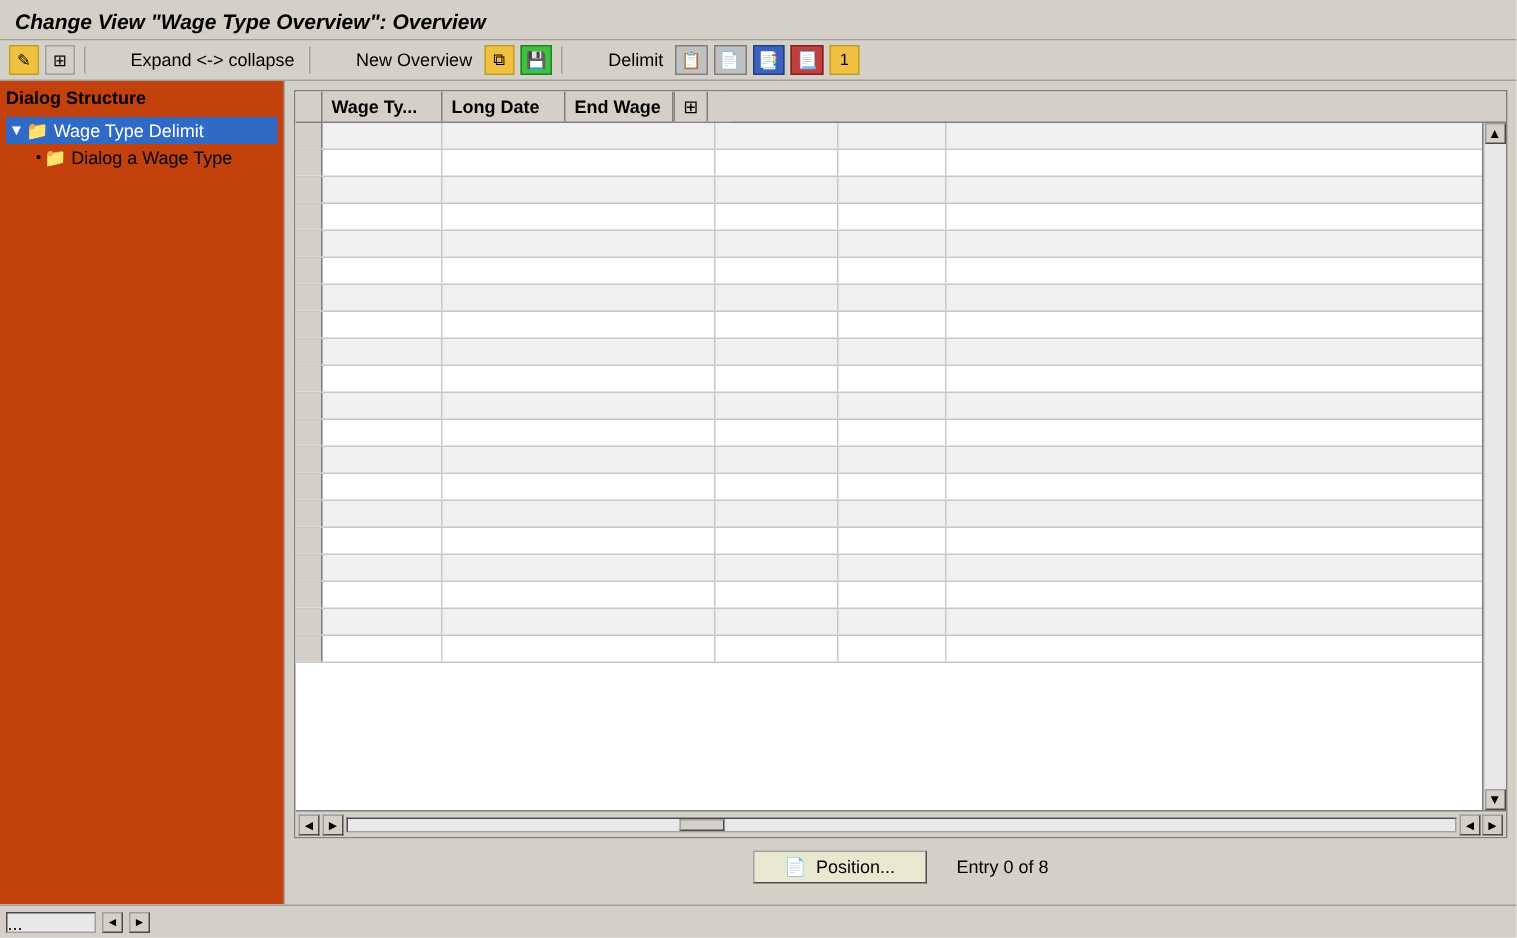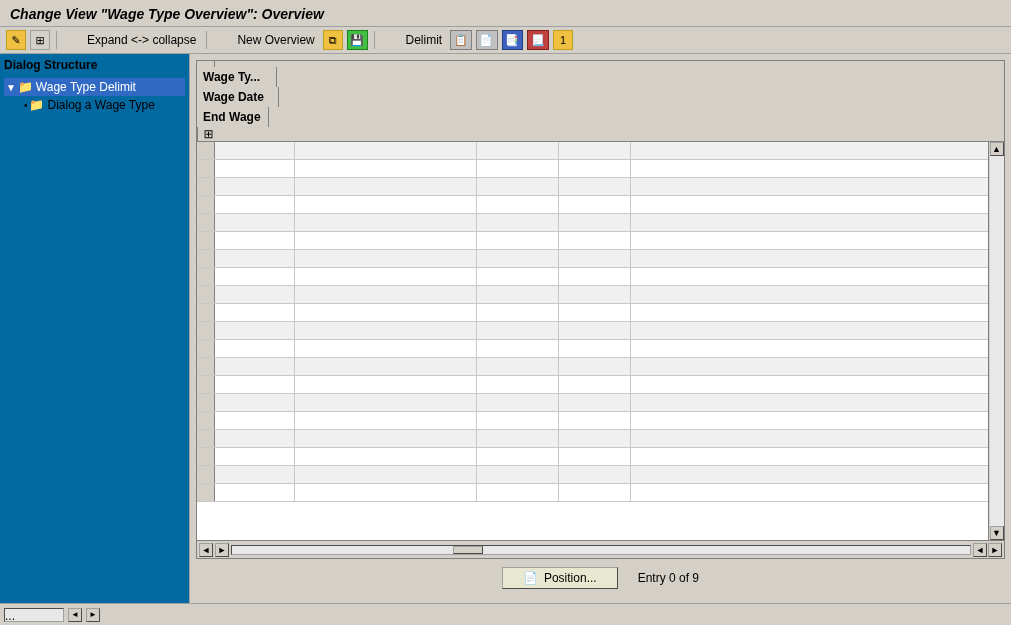--- a/index.html
+++ b/index.html
@@ -62,21 +62,21 @@
       background: #a0a0a0;
       margin: 0 2px;
     }
     .main-area {
       display: flex;
       flex: 1;
       overflow: hidden;
     }
     .sidebar {
       width: 190px;
-      background: #0369a1;
+      background: #c2410c;
       border-right: 1px solid #a0a0a0;
       padding: 4px;
       flex-shrink: 0;
     }
     .sidebar-title {
       font-weight: bold;
       font-size: 12px;
       margin-bottom: 6px;
       color: #000;
     }
@@ -116,21 +116,20 @@
       background: #fff;
       overflow: hidden;
       display: flex;
       flex-direction: column;
     }
     .table-header {
       display: flex;
       background: #d4d0c8;
       border-bottom: 1px solid #808080;
       position: relative;
-      flex-direction: column;
     }
     .table-header-cell {
       padding: 3px 6px;
       font-size: 12px;
       font-weight: bold;
       border-right: 1px solid #808080;
       color: #000;
       white-space: nowrap;
       overflow: hidden;
     }
@@ -327,21 +326,21 @@
         <span>Dialog a Wage Type</span>
       </div>
     </div>
 
     <div class="content-area">
       <div class="table-container">
 
         <div class="table-header">
           <div class="table-header-cell th-row-num"></div>
           <div class="table-header-cell th-wage-type">Wage Ty...</div>
-          <div class="table-header-cell th-start-date">Wage Date</div>
+          <div class="table-header-cell th-start-date">Long Date</div>
           <div class="table-header-cell th-end-date">End Wage</div>
           <div class="th-icon">⊞</div>
           <div style="width:16px; background:#d4d0c8; border-left:1px solid #808080;"></div>
         </div>
 
         <div class="table-with-scroll">
           <div class="table-rows-area">
 
             <div class="table-row">
               <div class="table-cell tc-row-num"></div>
@@ -503,21 +502,21 @@
             <div class="hscroll-arrow">►</div>
           </div>
         </div>
       </div>
 
       <div class="footer-bar">
         <button class="position-btn">
           <span>📄</span>
           <span>Position...</span>
         </button>
-        <span class="entry-status">Entry 0 of 9</span>
+        <span class="entry-status">Entry 0 of 8</span>
       </div>
     </div>
   </div>
 
   <div class="bottom-bar">
     <div class="bottom-scroll-area">
       <span>...</span>
     </div>
     <div class="nav-arrow-sm">◄</div>
     <div class="nav-arrow-sm">►</div>

